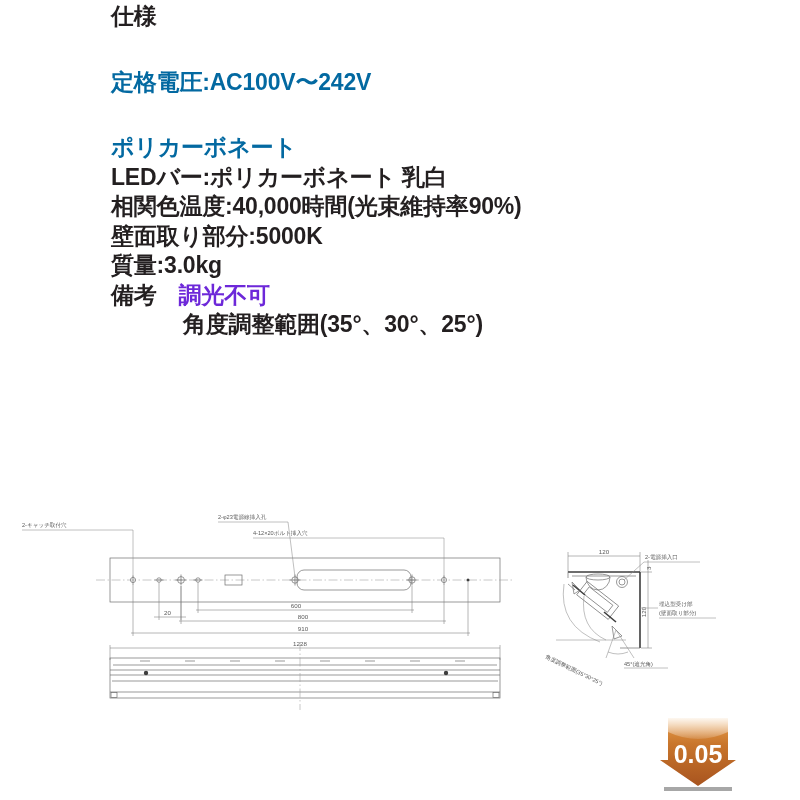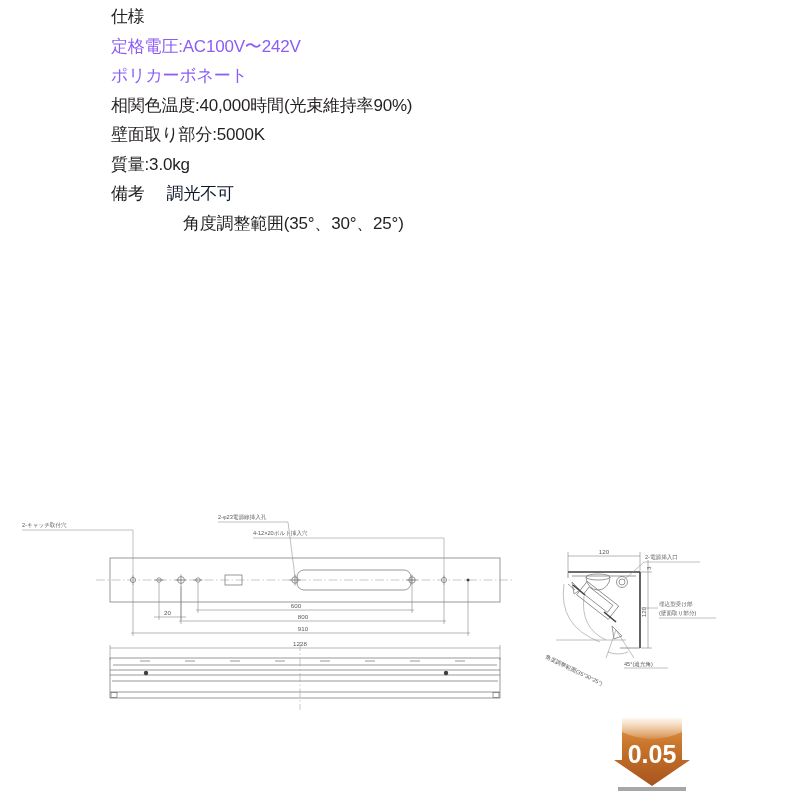--- a/index.html
+++ b/index.html
@@ -17,66 +17,67 @@
   }
 
   
   #spec-block {
     position: absolute;
     left: 111px;
     top: 2px;
     width: 560px;
   }
   .spec-line {
-    font-size: 17px;
+    font-size: 23px;
     line-height: 29.5px;
     color: #231f20;
     white-space: pre;
     letter-spacing: -0.2px;
-    font-weight: 400;
-  }
-  .spec-line.accent-cyan { color: #8b5cf6; }
+    font-weight: 700;
+  }
+  .spec-line.accent-cyan { color: #0369a1; margin-top: 36px; }
   .indent-remark { padding-left: 72px; }
   .remark-row { display: flex; align-items: flex-start; }
   .remark-label { white-space: pre; }
   .remark-value {
-    color: #0f172a;
+    color: #6d28d9;
     white-space: pre;
     padding-left: 22px;
   }
 
   
   #drawing-area {
     position: absolute;
     left: 0;
     top: 500px;
     width: 800px;
     height: 215px;
   }
   #drawing-svg { display: block; }
 
   
   #badge {
     position: absolute;
-    left: 614px;
+    left: 660px;
     top: 712px;
     width: 76px;
     height: 80px;
   }
   #badge svg { display: block; }
 </style>
 </head>
 <body>
 
 <div id="spec-block">
 
   <div class="spec-line">仕様</div>
 
   <div class="spec-line accent-cyan">定格電圧:AC100V〜242V</div>
   <div class="spec-line accent-cyan">ポリカーボネート</div>
+  <div class="spec-line">LEDバー:ポリカーボネート 乳白</div>
   <div class="spec-line">相関色温度:40,000時間(光束維持率90%)</div>
   <div class="spec-line">壁面取り部分:5000K</div>
   <div class="spec-line">質量:3.0kg</div>
 
   <div class="spec-line remark-row">
     <span class="remark-label">備考</span>
     <span class="remark-value">調光不可</span>
   </div>
 
   <div class="spec-line indent-remark">角度調整範囲(35°、30°、25°)</div>

